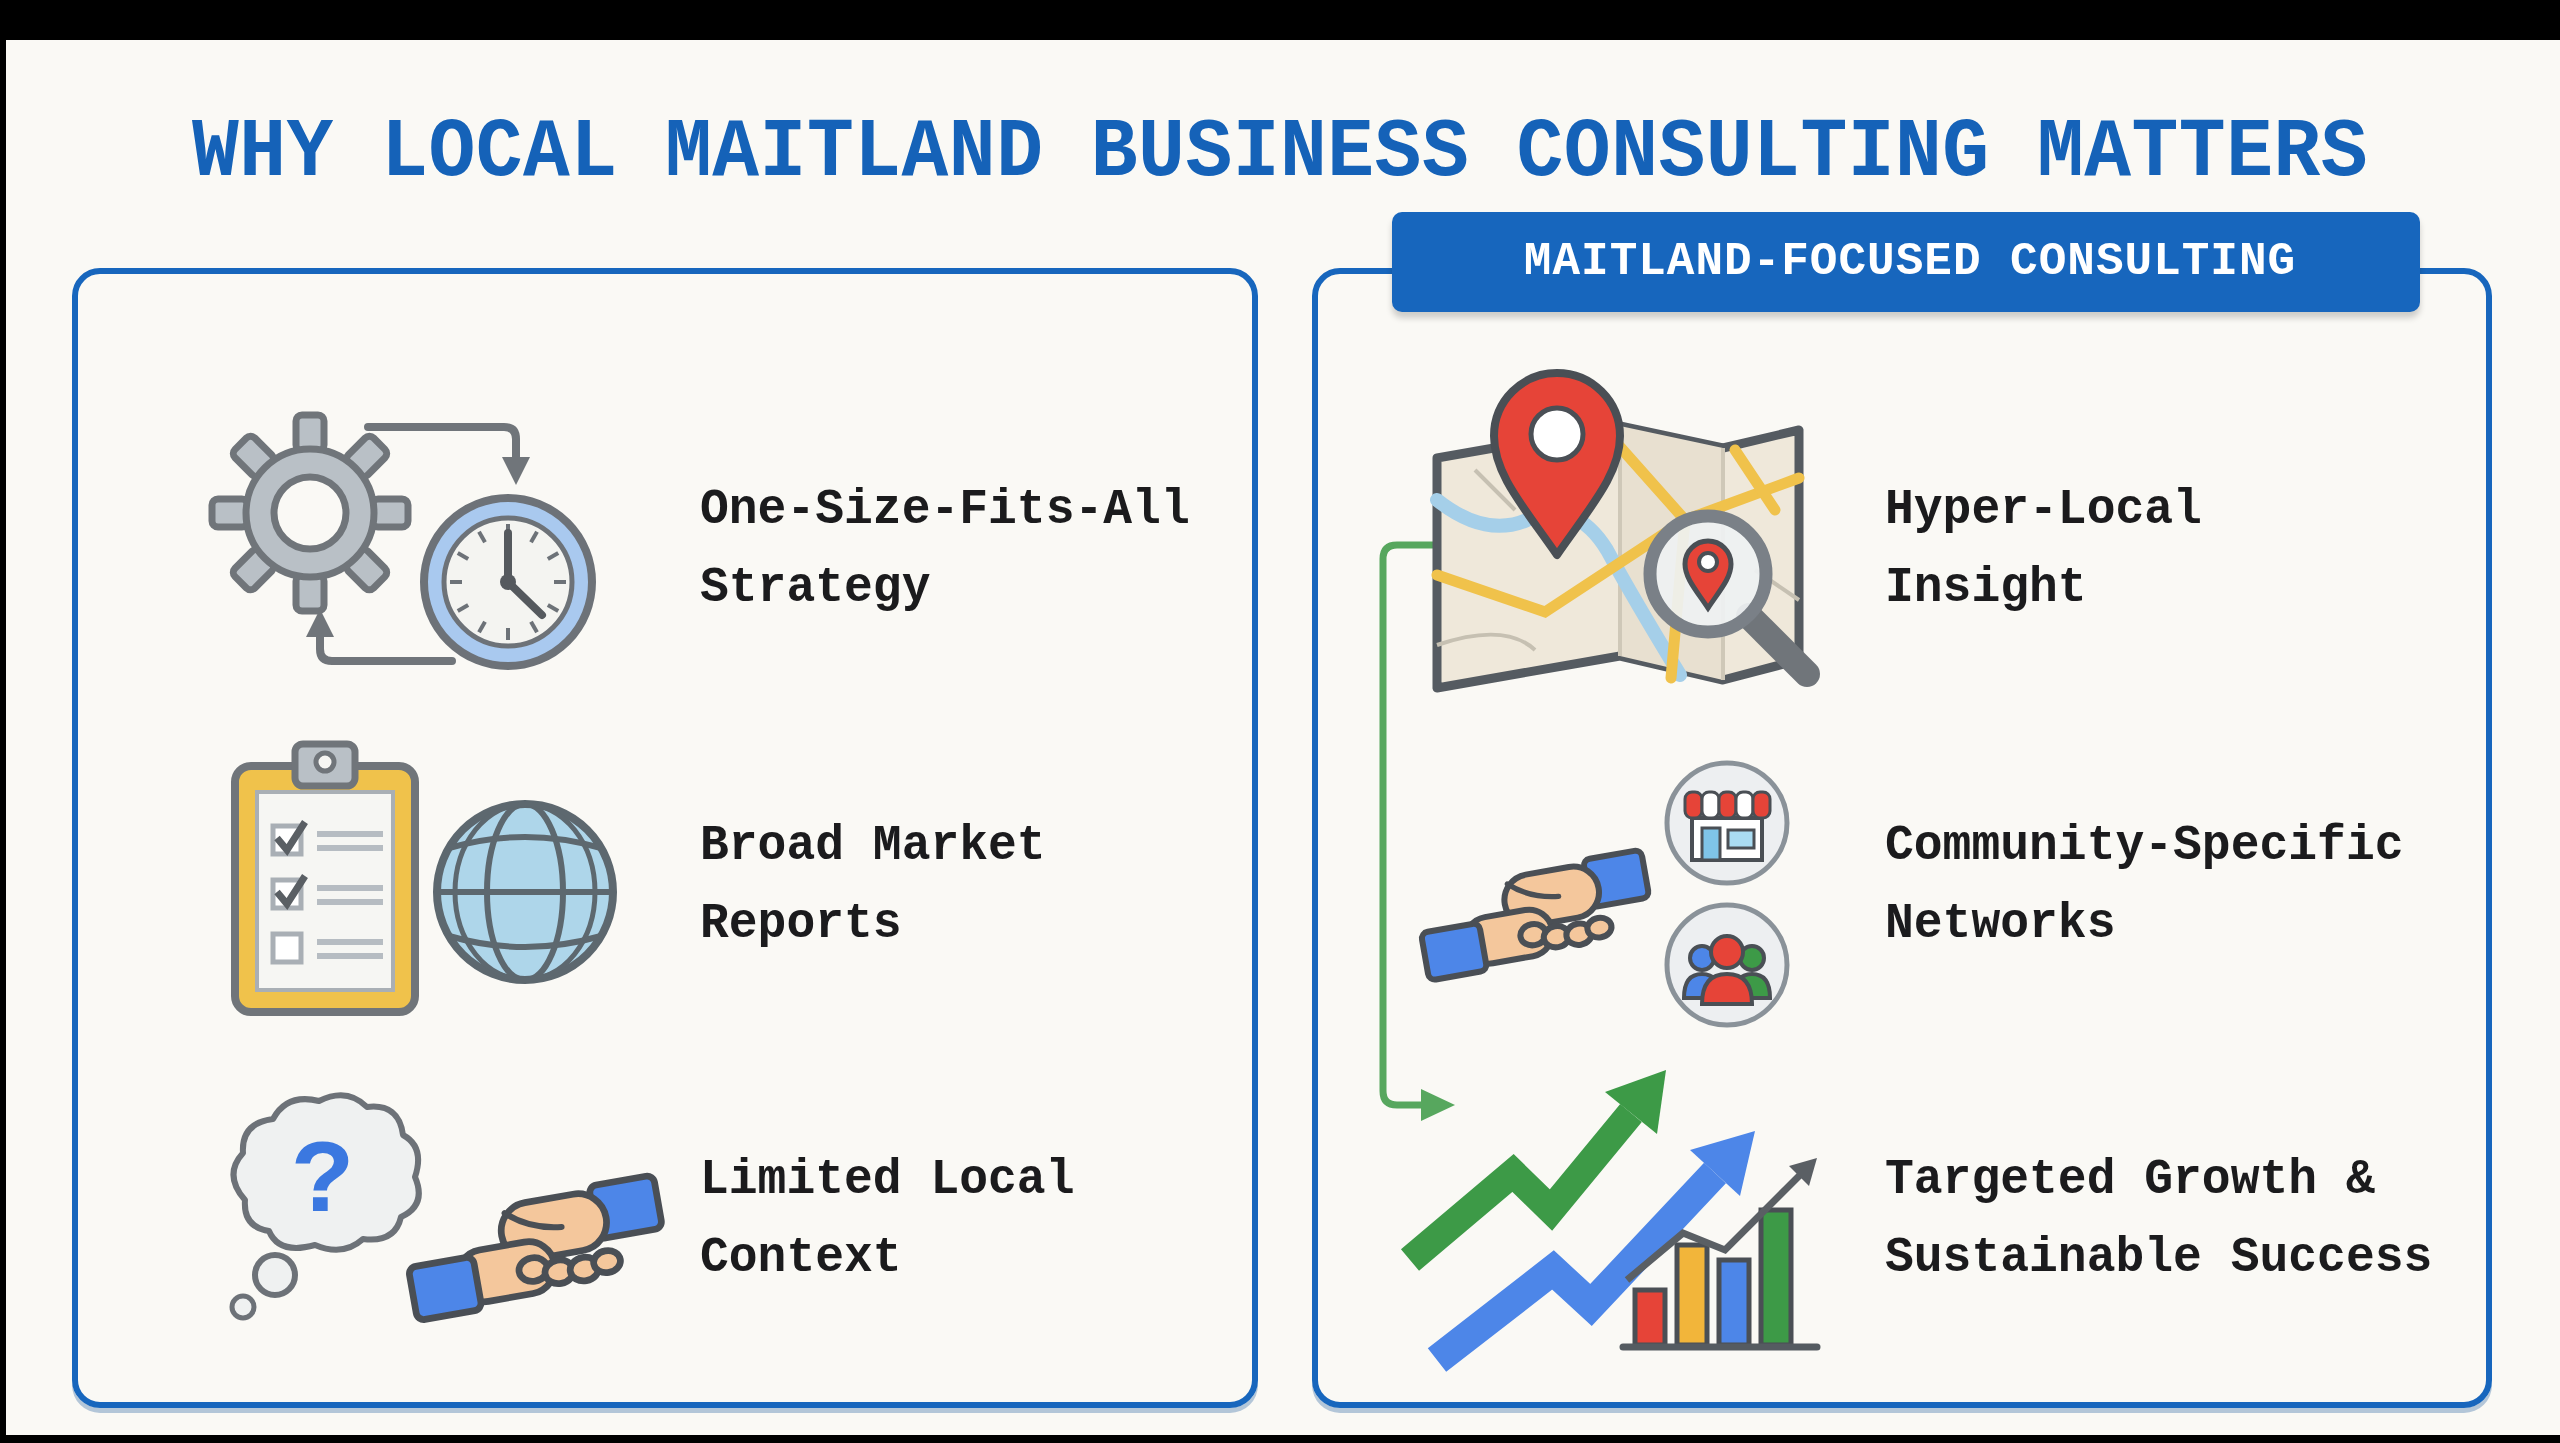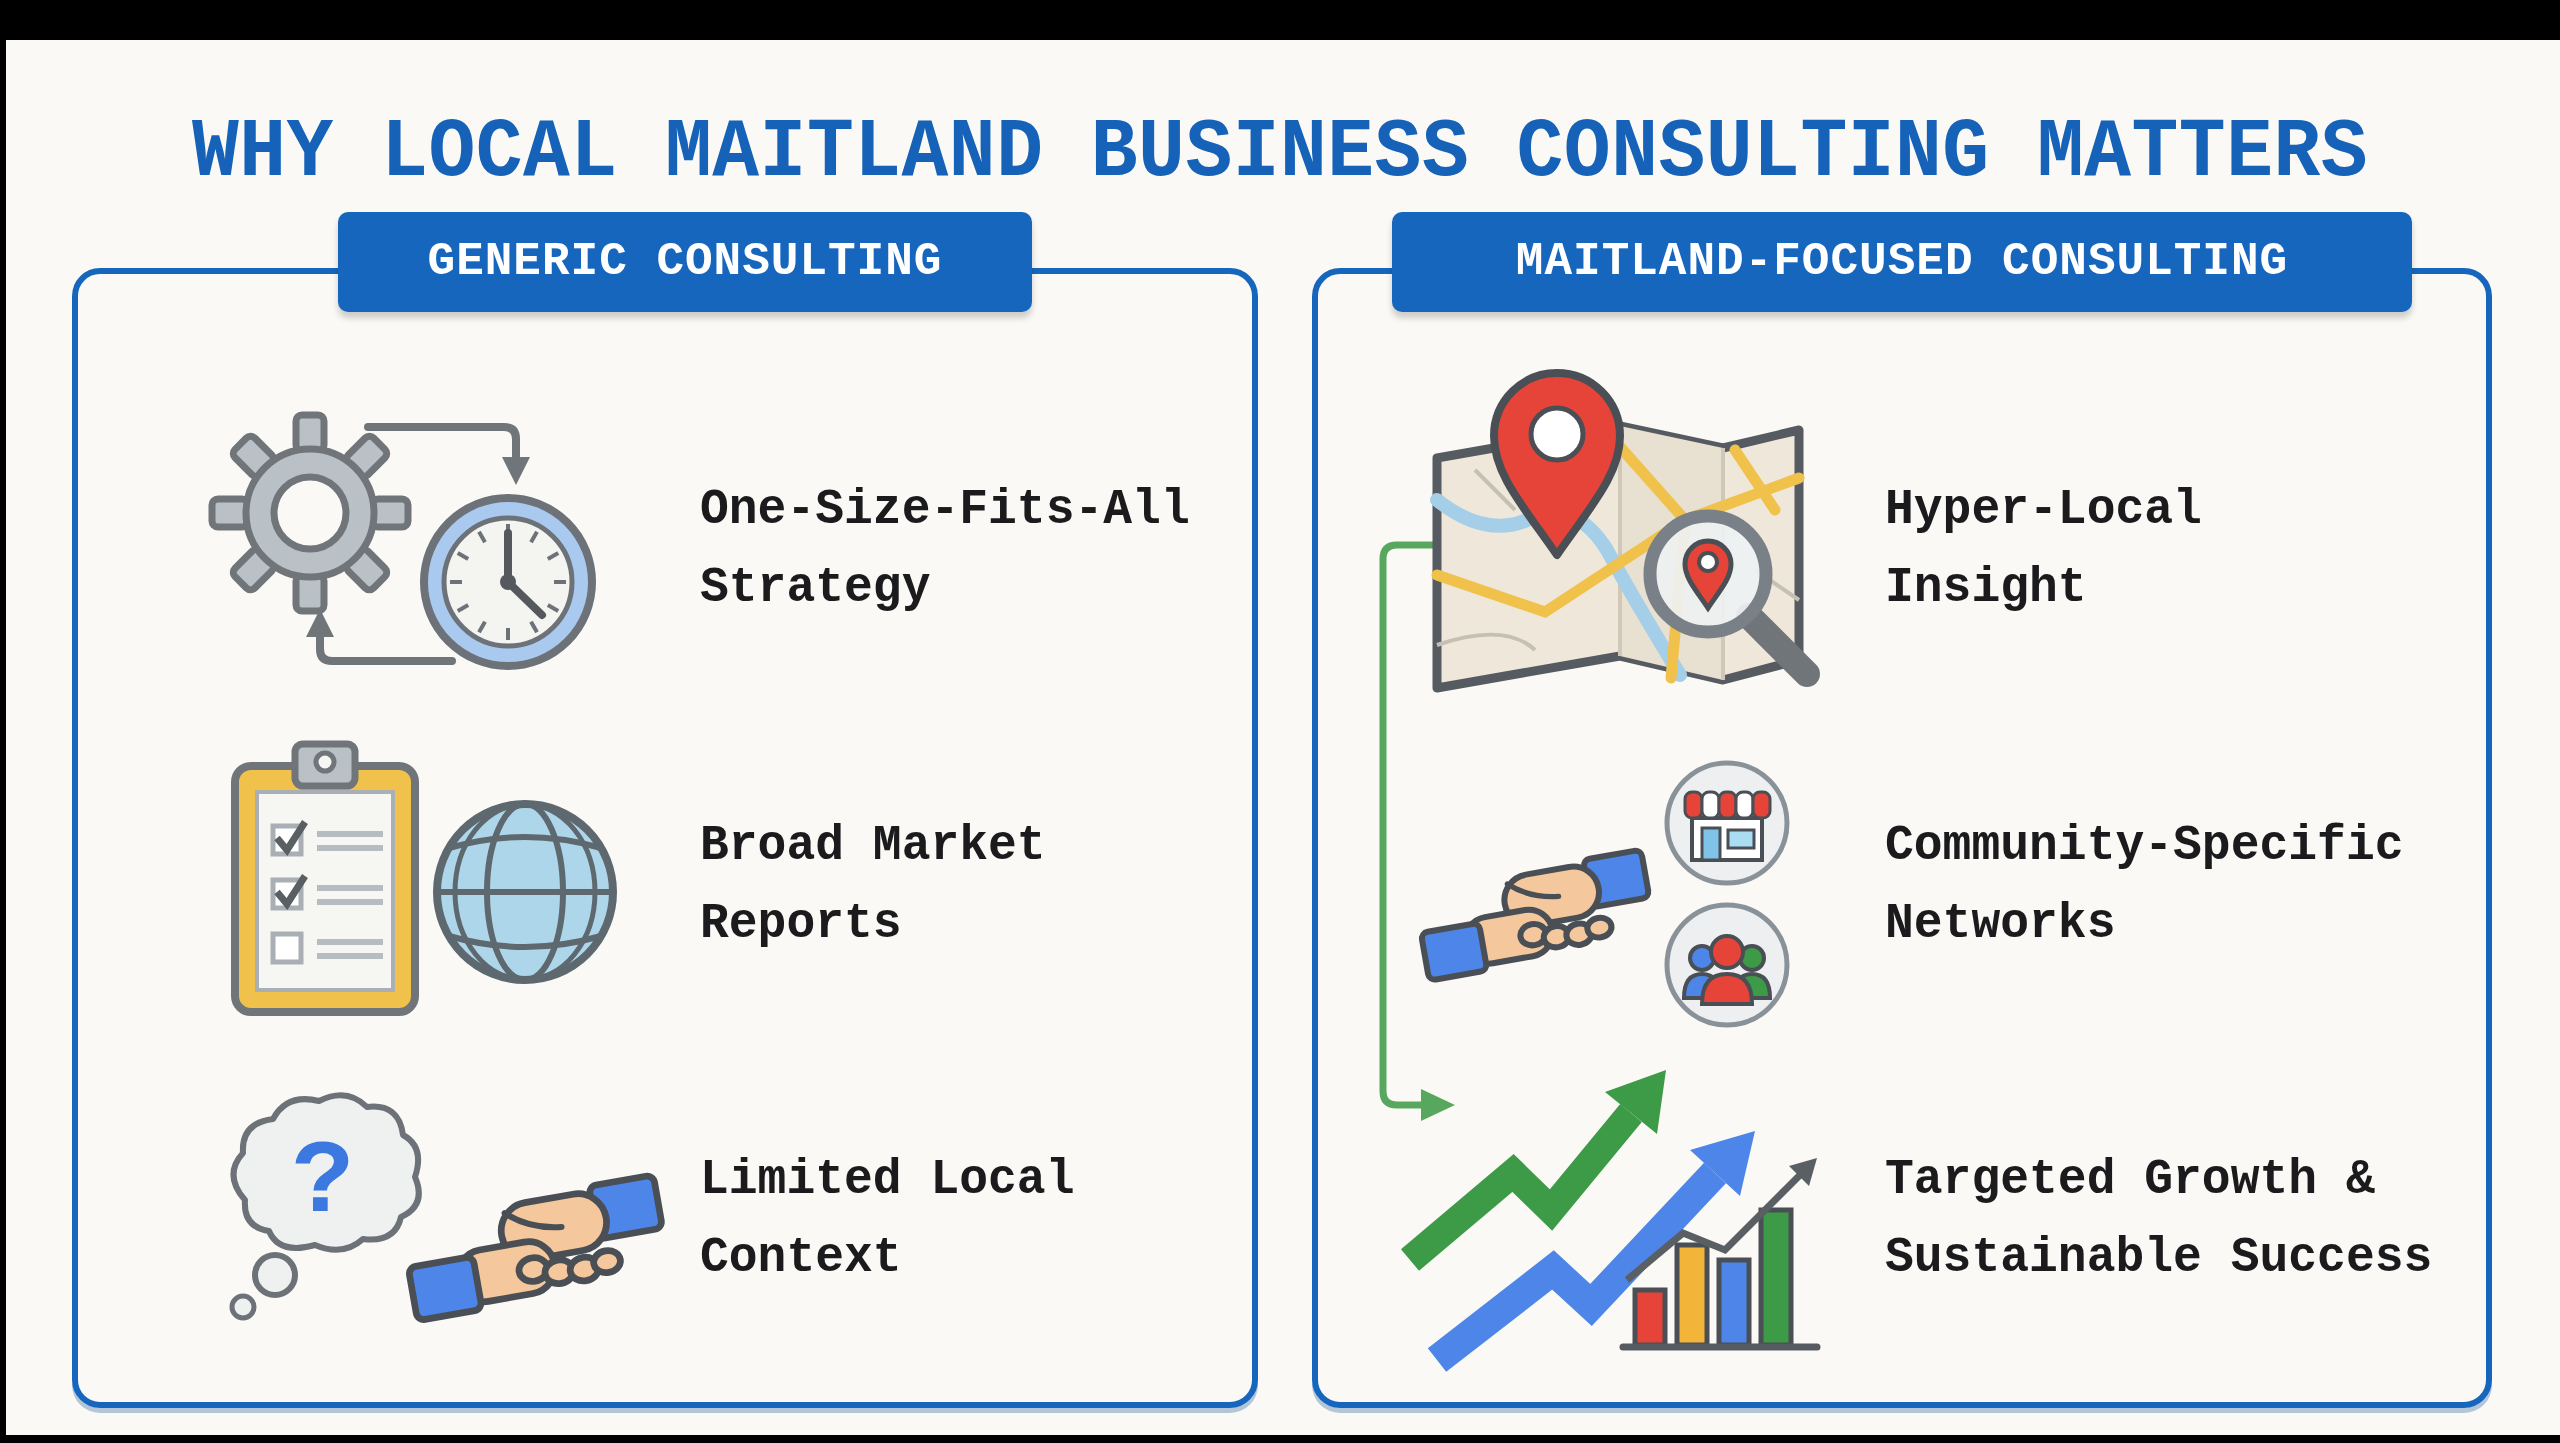--- a/index.html
+++ b/index.html
@@ -12,21 +12,21 @@
   .title{position:absolute;left:0;top:108px;width:2560px;margin:0;text-align:center;
          font-size:78px;font-weight:bold;color:#1562b8;letter-spacing:.5px;transform:scaleY(1.08);}
   .panel{position:absolute;border:6px solid #1766bd;border-radius:28px;background:transparent;
          box-shadow:0 5px 0 rgba(17,80,150,.30);}
   .panel.generic{left:72px;top:268px;width:1174px;height:1128px;}
   .panel.maitland{left:1312px;top:268px;width:1168px;height:1128px;}
   .tab{position:absolute;height:100px;background:#1766bd;border-radius:10px;display:flex;
        align-items:center;justify-content:center;color:#fff;font-size:46px;font-weight:bold;
        letter-spacing:1px;box-shadow:0 6px 6px rgba(0,0,0,.18);}
   .tab.generic{left:338px;top:212px;width:694px;}
-  .tab.maitland{left:1392px;top:212px;width:1020px;}
+  .tab.maitland{left:1392px;top:212px;width:1020px;padding-left:8px;}
   .row-text{position:absolute;font-size:48px;font-weight:bold;color:#1b1b1d;line-height:74px;
             transform:scaleY(1.06);transform-origin:left top;}
   .abs{position:absolute;overflow:visible;}
 </style>
 </head>
 <body>
 
 <div id="canvas">
 
   <svg width="0" height="0" style="position:absolute">
@@ -49,21 +49,20 @@
 
   <div class="bar top"></div>
   <div class="bar left"></div>
   <div class="bar bottom"></div>
 
   <h1 class="title">WHY LOCAL MAITLAND BUSINESS CONSULTING MATTERS</h1>
 
   <section class="panel generic"></section>
   <section class="panel maitland"></section>
 
-  <div class="tab generic">GENERIC CONSULTING</div>
   <div class="tab maitland">MAITLAND-FOCUSED CONSULTING</div>
 
   <svg class="abs" style="left:200px;top:405px;width:420px;height:290px" viewBox="0 0 420 290">
     <g fill="#b9c0c6" stroke="#70757a" stroke-width="7">
       <rect transform="rotate(0 110 108)" x="96" y="10" width="28" height="36" rx="6"></rect>
       <rect transform="rotate(45 110 108)" x="96" y="10" width="28" height="36" rx="6"></rect>
       <rect transform="rotate(90 110 108)" x="96" y="10" width="28" height="36" rx="6"></rect>
       <rect transform="rotate(135 110 108)" x="96" y="10" width="28" height="36" rx="6"></rect>
       <rect transform="rotate(180 110 108)" x="96" y="10" width="28" height="36" rx="6"></rect>
       <rect transform="rotate(225 110 108)" x="96" y="10" width="28" height="36" rx="6"></rect>

